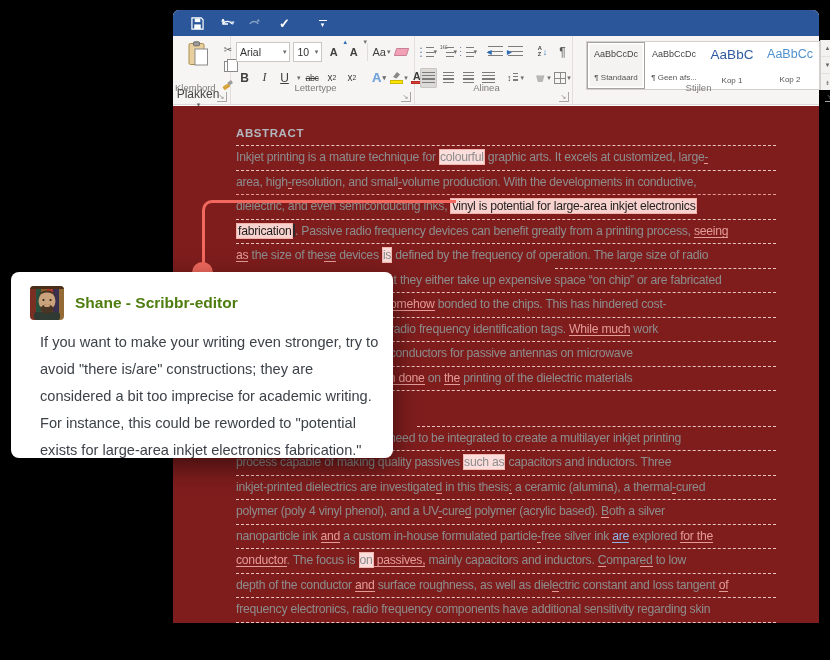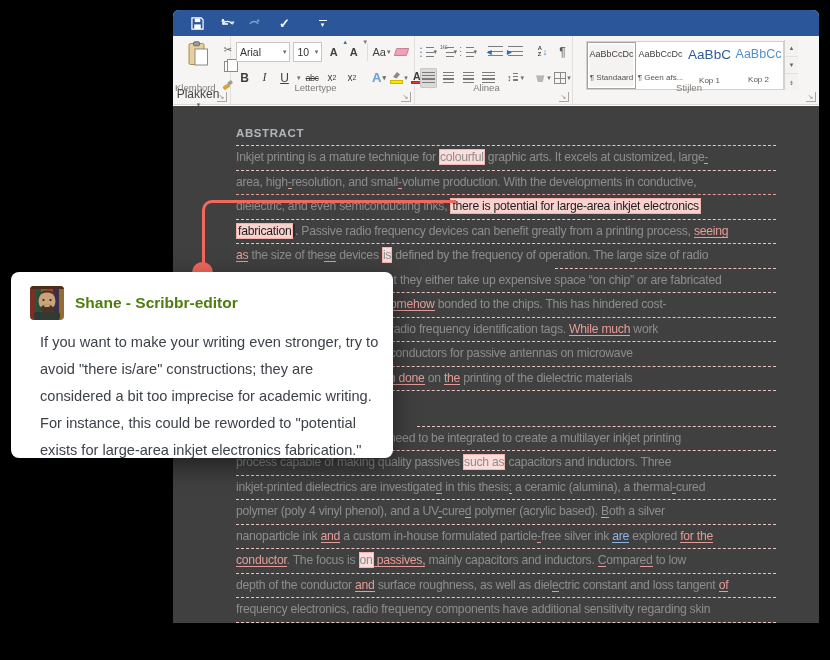--- a/index.html
+++ b/index.html
@@ -74,31 +74,31 @@
   .alg { width:13px; height:11px; background:repeating-linear-gradient(#7c7c7c 0 1.3px, transparent 1.3px 3.2px); }
   .lsp { display:flex; align-items:center; gap:1px; font-size:9px; color:#444; }
   .bucket { width:12px; height:10px; background:#b9b7b4; clip-path:polygon(15% 30%,85% 30%,70% 95%,30% 95%); position:relative; }
   .bucket:after { content:""; position:absolute; left:2px; top:-4px; width:7px; height:6px; border:1.3px solid #8a8886; border-radius:50%; border-bottom:none; }
   .gridic { width:12px; height:12px; border:1px solid #8a8a8a;
             background:linear-gradient(transparent 45%, #8a8a8a 45% 55%, transparent 55%),
                        linear-gradient(90deg, transparent 45%, #8a8a8a 45% 55%, transparent 55%); }
 
   
   .sgallery { display:flex; height:49px; background:#fff; border:1px solid #d2cfcc; margin-top:1px; }
-  .scard { width:49px; display:flex; flex-direction:column; align-items:center; justify-content:center; gap:14px; cursor:default; }
+  .scard { width:58px; display:flex; flex-direction:column; align-items:center; justify-content:center; gap:14px; cursor:default; }
   .scard .samp { font-size:9px; color:#3f3f3f; white-space:nowrap; }
   .scard .nm { font-size:8px; color:#555; white-space:nowrap; }
   .scard.sel { border:1px solid #a5a2a0; box-shadow:inset 0 0 0 1.5px #fff; background:#f4f3f2; }
   .scard.k1 .samp { font-size:13.5px; color:#2f5b9d; }
   .scard.k2 .samp { font-size:12.5px; color:#4f91cd; }
   .sarrows { width:14px; border-left:1px solid #d2cfcc; background:#f3f2f0; display:flex; flex-direction:column; }
   .sarrows div { flex:1; display:flex; align-items:center; justify-content:center; font-size:6px; color:#666; border-bottom:1px solid #e4e2df; }
 
   
-  .doc { position:absolute; left:0; top:96px; right:0; bottom:0; background:#404040; overflow:hidden; }
+  .doc { position:absolute; left:0; top:96px; right:0; bottom:0; background:#7f1d1d; overflow:hidden; }
   .textcol { position:absolute; left:63px; top:0; width:532px; }
   .dheading { margin-top:21px; height:18px; font-size:11.5px; font-weight:bold; letter-spacing:.6px; color:#b2b6bd; }
   .docline { position:relative; height:24.5px; line-height:25px; white-space:nowrap;
              font-size:12.2px; letter-spacing:-.25px; color:#8d8d8d; }
   .dash { position:absolute; top:0; right:-8px; border-top:1px dashed #eac4c1; }
   .dash.strong { border-top:1px dashed #e89a94; }
   .gapline { height:11px; }
   .seg-n {}
   .seg-mark { box-shadow:0 -1px 0 0 #e59c98 inset; }
   .seg-ins  { color:#e59c98; box-shadow:0 -1px 0 0 #e59c98 inset; }
@@ -353,21 +353,21 @@
       <span class="launcher">↘</span>
     </div>
   </div>
 
   <div class="doc">
     <div class="textcol">
       <div class="dheading">ABSTRACT</div>
       <div id="doc-lines">
           <div class="docline"><span class="dash" style="left: 0%;"></span><span class="seg-n">Inkjet printing is a mature technique for </span><span class="seg-box">colourful</span><span class="seg-n"> graphic arts. It excels at customized, large</span><span class="seg-mark">-</span></div>
           <div class="docline"><span class="dash" style="left: 0%;"></span><span class="seg-n">area, high</span><span class="seg-mark">-</span><span class="seg-n">resolution, and small</span><span class="seg-mark">-</span><span class="seg-n">volume production. With the developments in conductive,</span></div>
-          <div class="docline"><span class="dash strong" style="left: 0%;"></span><span class="seg-n">dielectric, and even semiconducting inks, </span><span class="seg-sel">there is potential for large-area inkjet electronics</span></div>
+          <div class="docline"><span class="dash strong" style="left: 0%;"></span><span class="seg-n">dielectric, and even semiconducting inks, </span><span class="seg-sel">vinyl is potential for large-area inkjet electronics</span></div>
           <div class="docline"><span class="dash" style="left: 0%;"></span><span class="seg-sel">fabrication</span><span class="seg-cur"></span><span class="seg-n">. Passive radio frequency devices can benefit greatly from a printing process, </span><span class="seg-ins">seeing</span></div>
           <div class="docline"><span class="dash" style="left: 0%;"></span><span class="seg-ins">as</span><span class="seg-n"> the size of the</span><span class="seg-mark">se</span><span class="seg-n"> devices </span><span class="seg-box">is</span><span class="seg-n"> defined by the frequency of operation. The large size of radio</span></div>
           <div class="docline"><span class="dash" style="left: 60%;"></span><span class="seg-n">frequency passives means that they either take up expensive space “on chip” or are fabricated</span></div>
           <div class="docline"><span class="dash" style="left: 0%;"></span><span class="seg-n">on a separate substrate and </span><span class="seg-ins">somehow</span><span class="seg-n"> bonded to the chips. This has hindered cost-</span></div>
           <div class="docline"><span class="dash" style="left: 0%;"></span><span class="seg-n">effective applications such as radio frequency identification tags. </span><span class="seg-ins">While much</span><span class="seg-n"> work</span></div>
           <div class="docline"><span class="dash" style="left: 0%;"></span><span class="seg-n">has focused on </span><span class="seg-box">inkjet-printed</span><span class="seg-n"> conductors for passive antennas on microwave</span></div>
           <div class="docline"><span class="dash" style="left: 0%;"></span><span class="seg-n">substrates, little work </span><span class="seg-ins">has been done</span><span class="seg-n"> on </span><span class="seg-ins">the</span><span class="seg-n"> printing of the dielectric materials</span></div>
           <div class="docline"><span class="dash" style="left: 0%;"></span><span class="seg-n">needed for quality passives</span><span class="seg-mark">.</span></div>
           <div class="gapline"></div>
           <div class="docline"><span class="dash" style="left: 34%;"></span><span class="seg-n">Both conductor and dielectric need to be integrated to create a multilayer inkjet printing</span></div>

